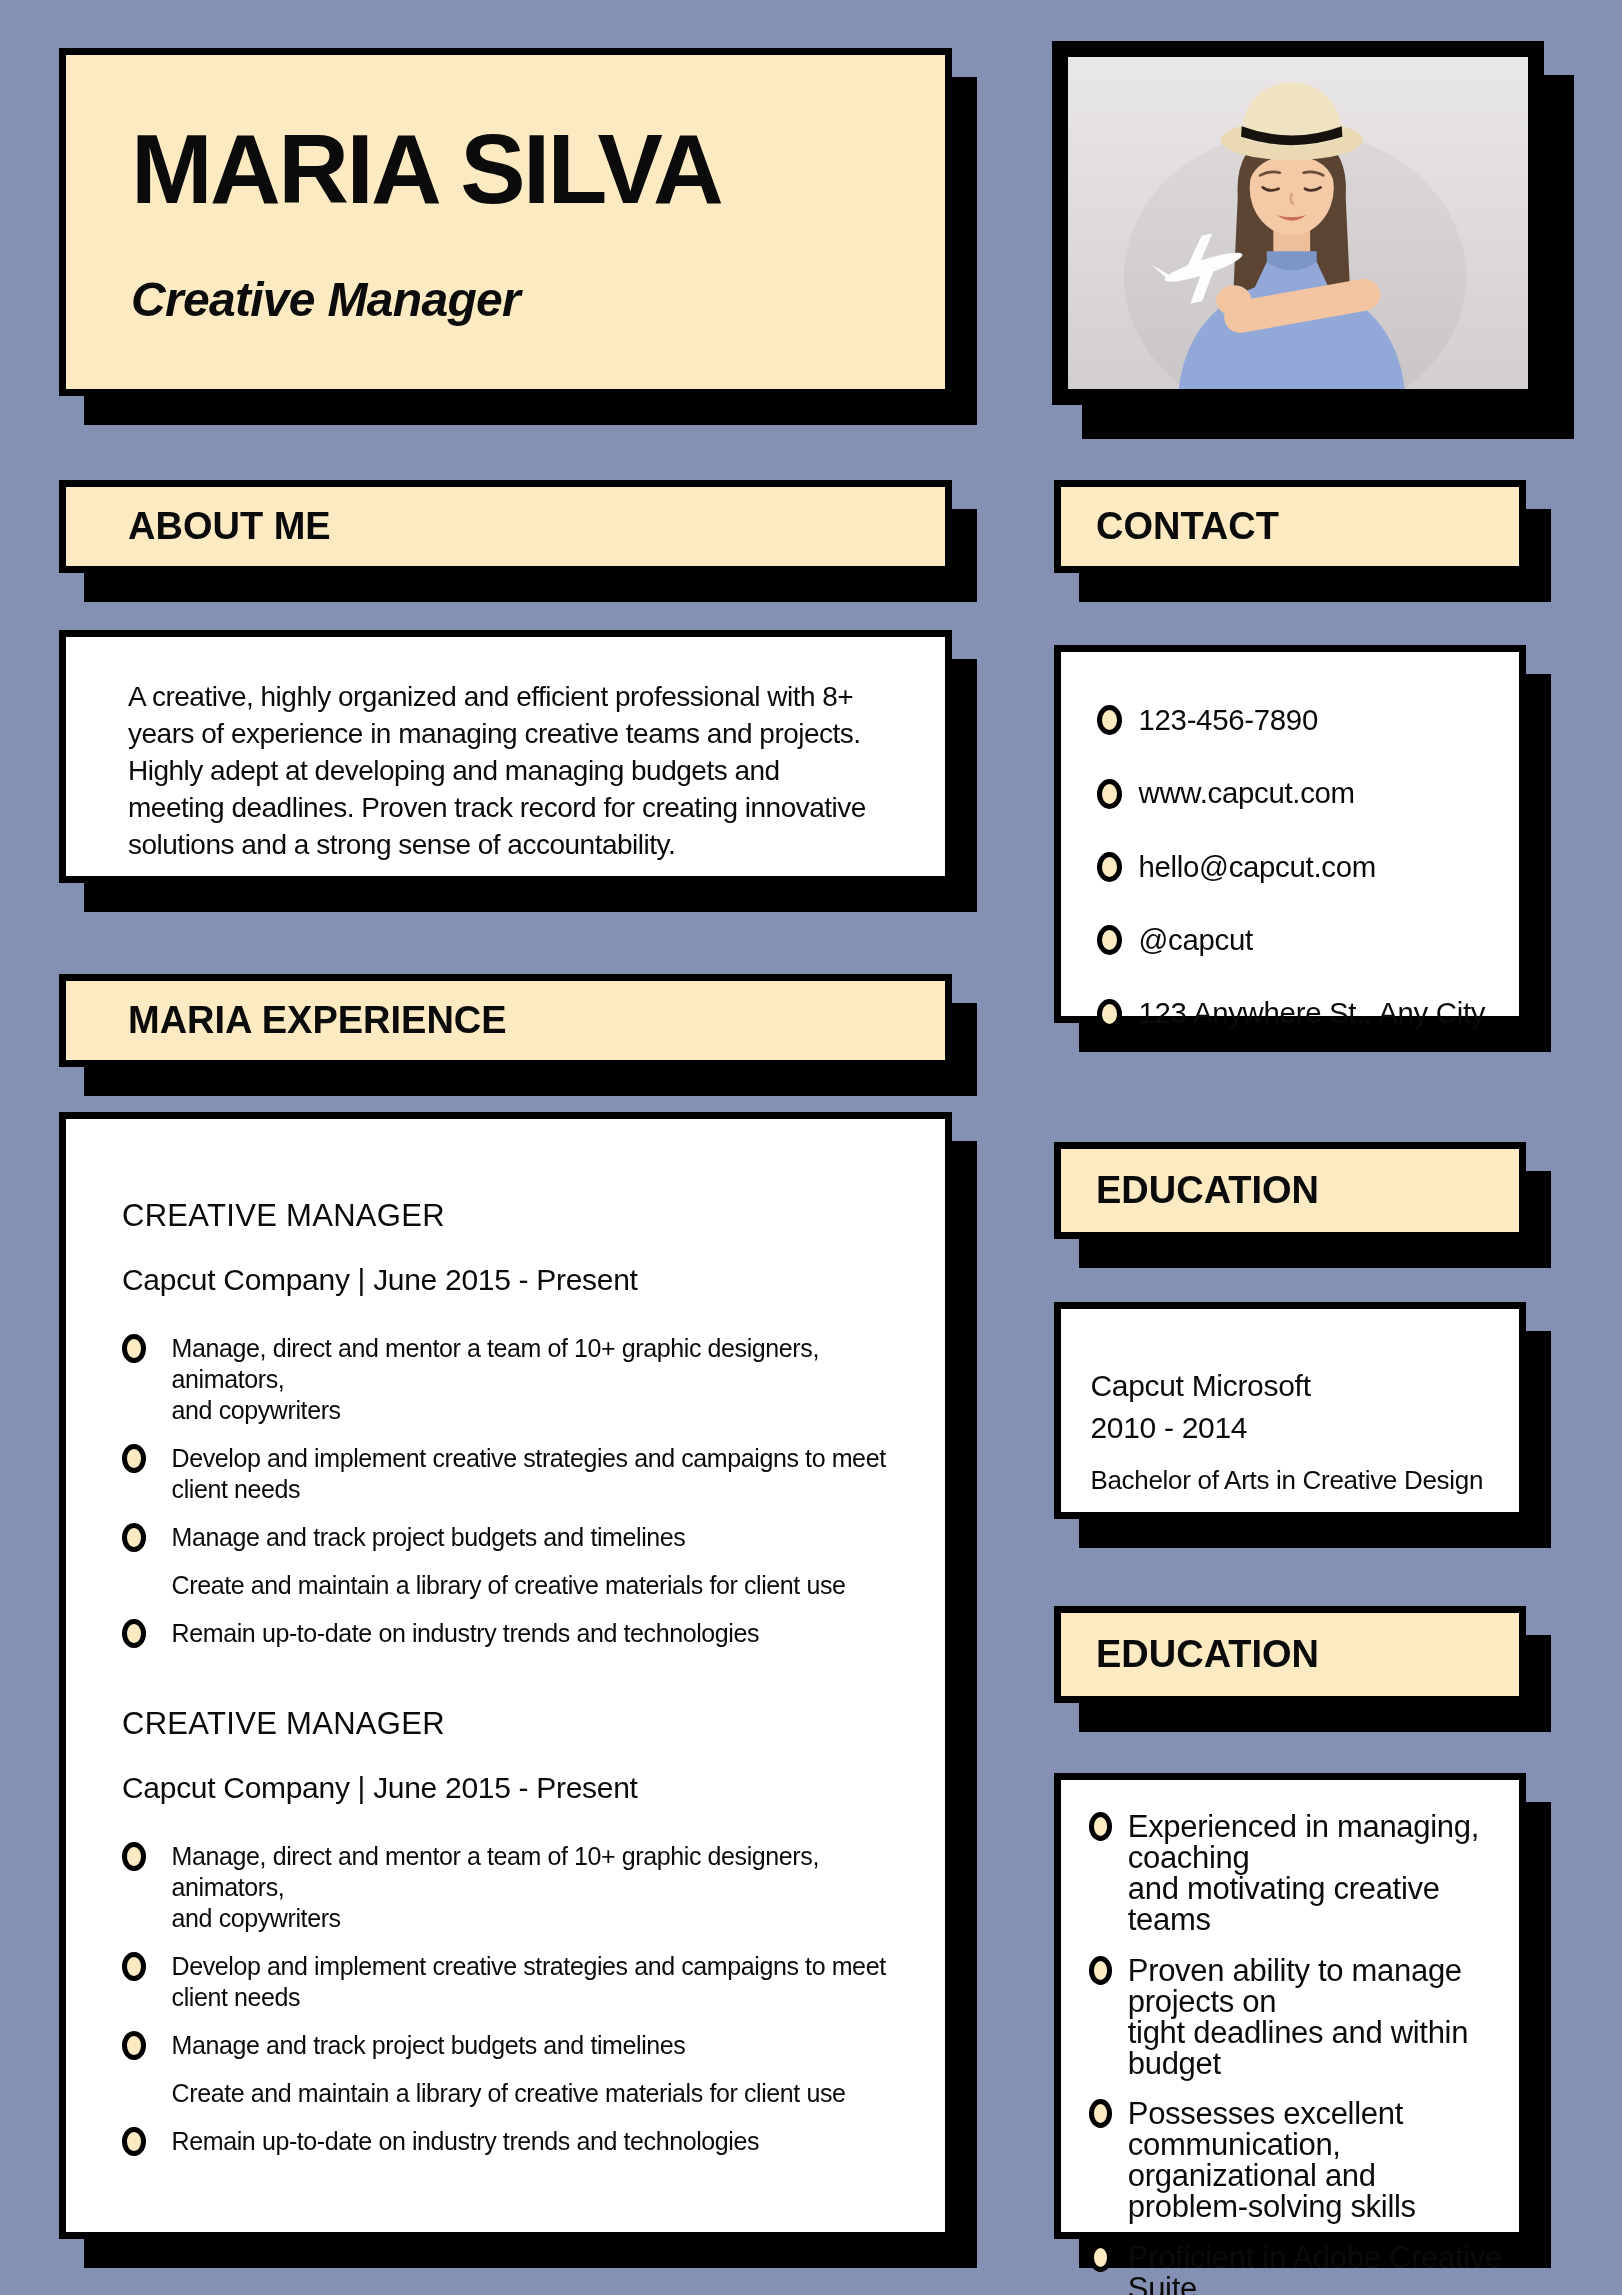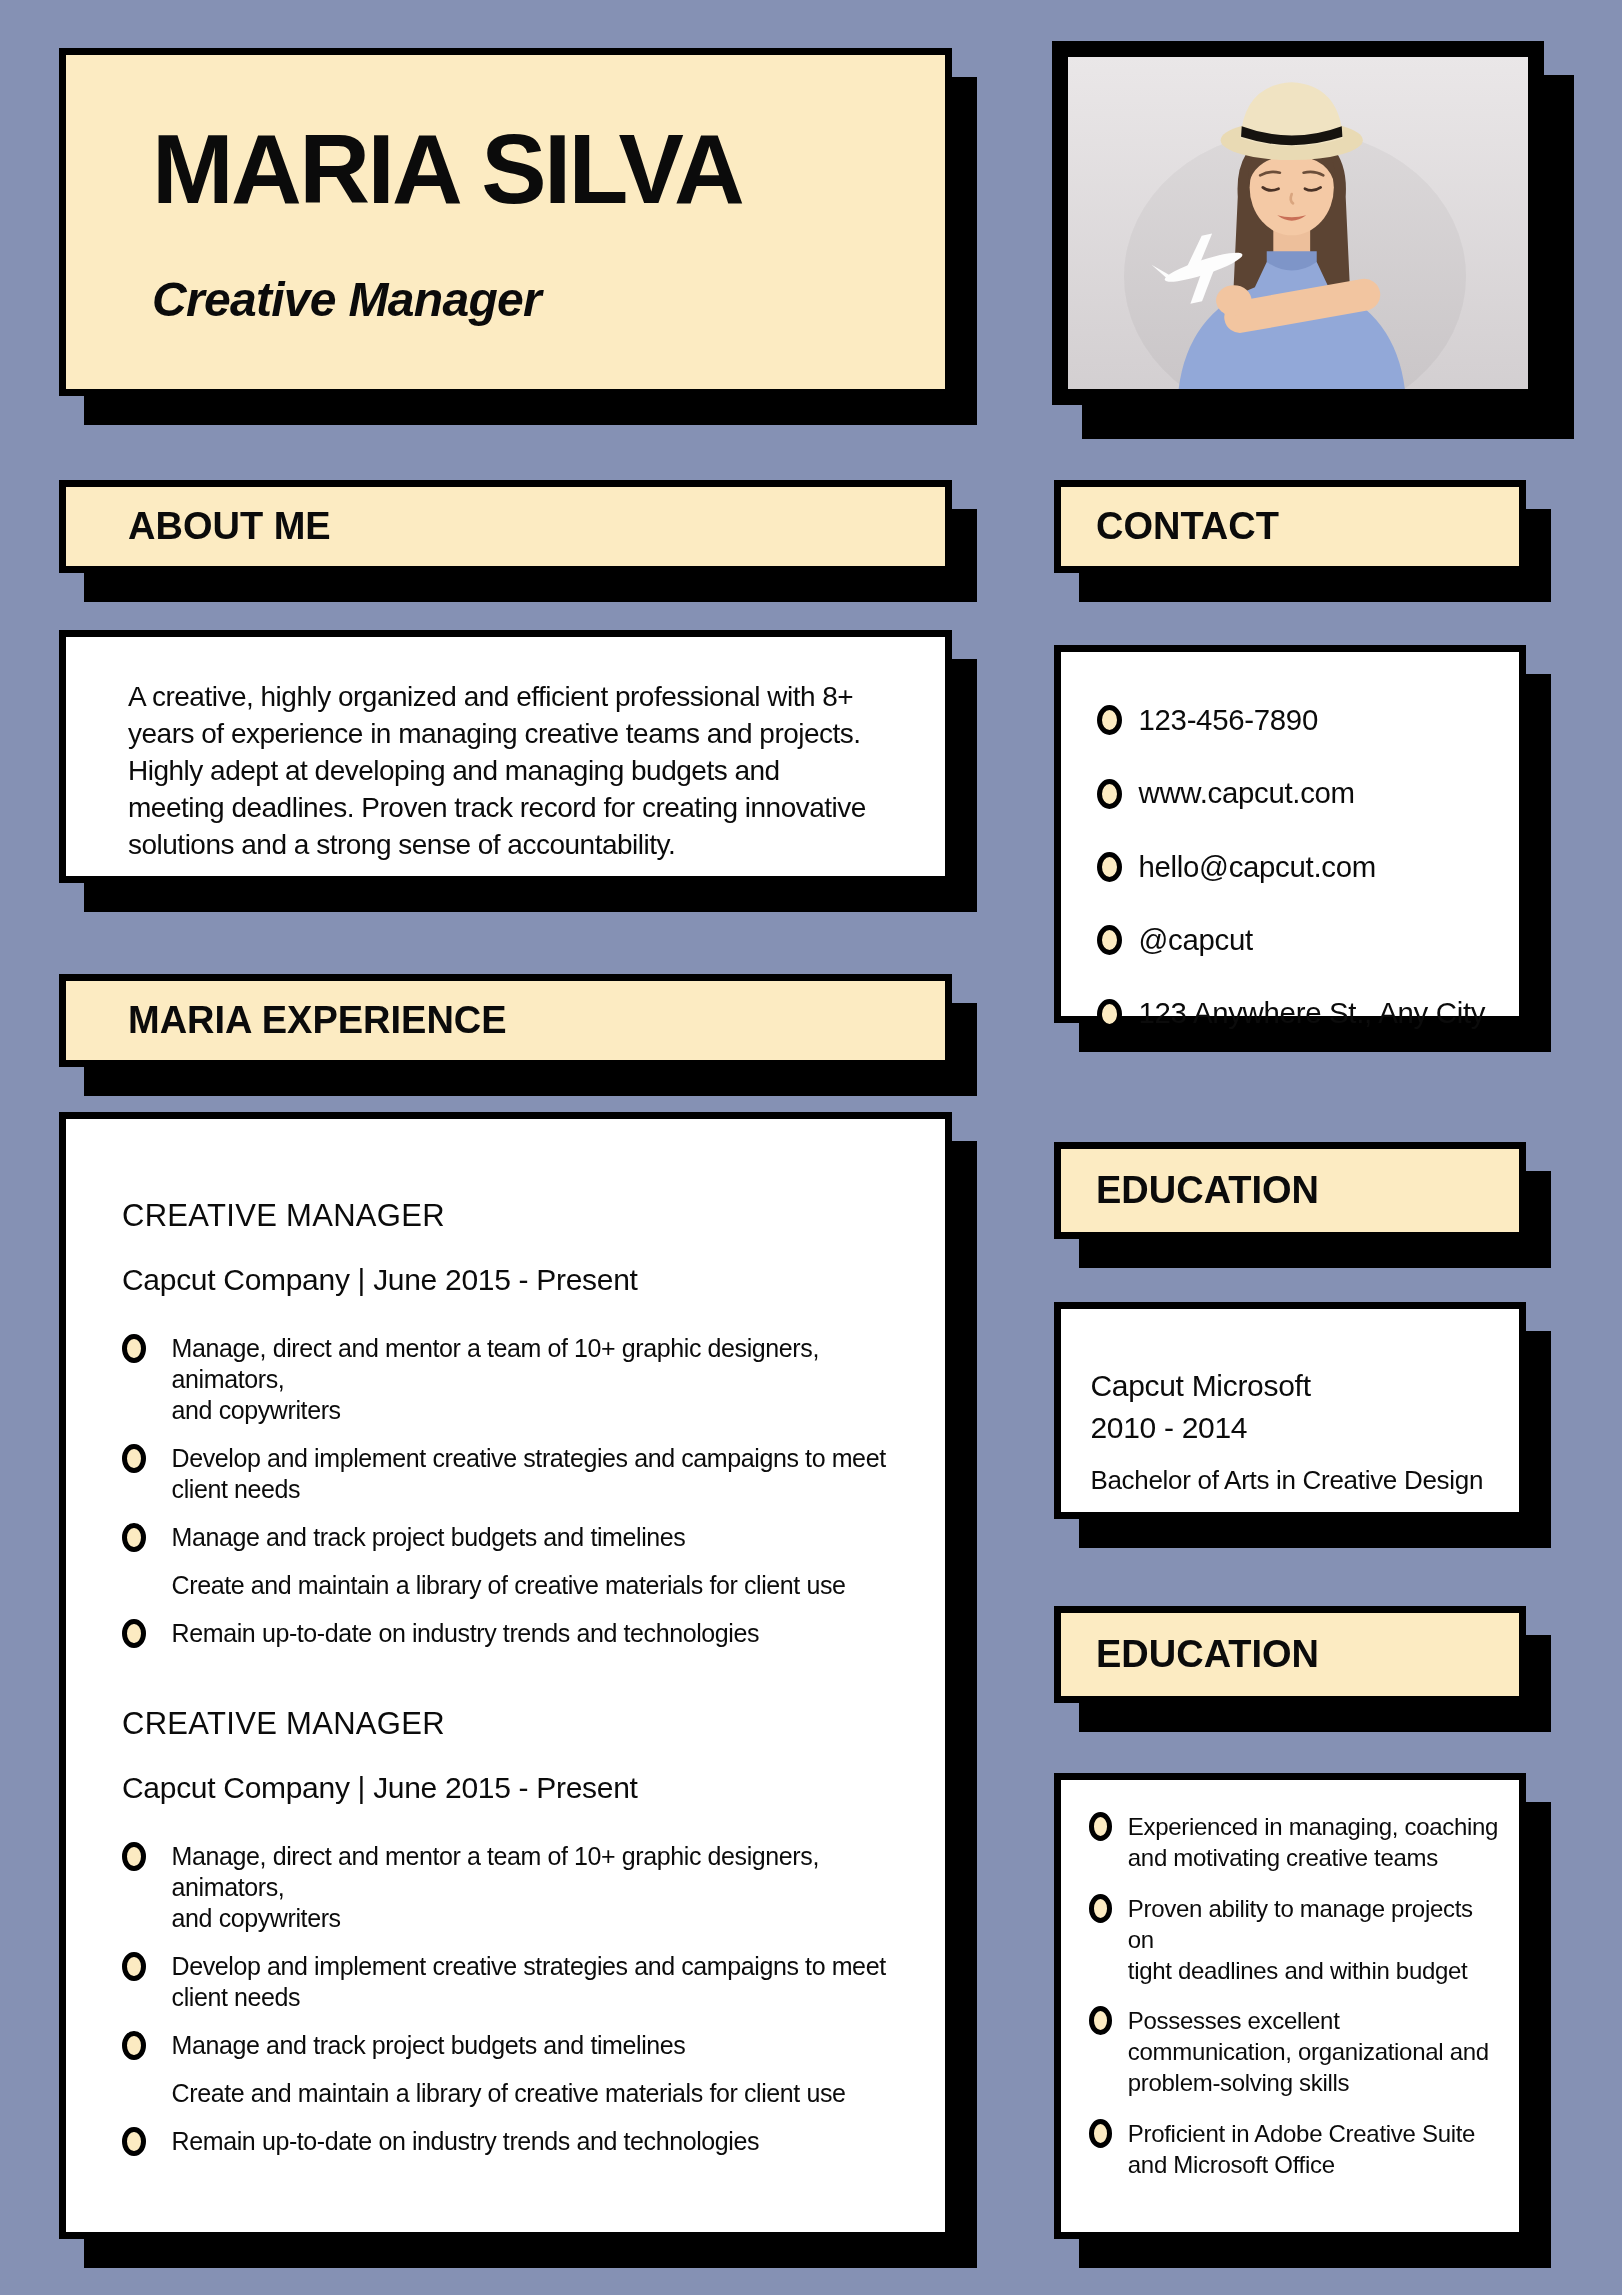--- a/index.html
+++ b/index.html
@@ -16,21 +16,21 @@
     box-shadow:25px 29px 0 0 #000;
   }
   .yellow{background:#FCEBC2;}
   .gray{background:#ffffff;}
   .bar{display:flex;align-items:center;}
   .bar h2{margin:0;font-size:38px;font-weight:bold;letter-spacing:0;}
   .pad-left-lg{padding-left:62px;}
   .pad-left-sm{padding-left:35px;}
 
   
-  .name-box{left:59px;top:48px;width:893px;height:348px;display:flex;flex-direction:column;justify-content:center;padding-left:86px;}
+  .name-box{left:59px;top:48px;width:893px;height:348px;display:flex;flex-direction:column;justify-content:center;padding-left:65px;}
   .name-box h1{margin:0;font-size:98px;font-weight:bold;letter-spacing:-2.6px;line-height:1;}
   .name-box .role{margin-top:58px;font-size:48px;font-weight:bold;font-style:italic;letter-spacing:-0.7px;line-height:1;}
 
   
   .photo-frame{
     position:absolute;left:1052px;top:41px;width:492px;height:364px;
     background:#000;padding:15.7px;box-shadow:30px 34px 0 0 #000;
   }
   .photo-frame svg{display:block;width:100%;height:100%;}
 
@@ -67,21 +67,21 @@
   .job2{margin-top:58px;}
 
   
   .edu-box{left:1054px;top:1302px;width:472px;height:217px;padding:56px 19.6px 0 29.4px;}
   .edu-school{font-size:30px;line-height:42px;letter-spacing:-0.3px;}
   .edu-degree{font-size:26px;letter-spacing:-0.3px;margin-top:16.4px;}
 
   
   .skills-box{left:1054px;top:1773px;width:472px;height:466px;padding:31px 15.7px 0 27.5px;}
   .slist{list-style:none;margin:0;padding:0;display:flex;flex-direction:column;gap:19.6px;}
-  .slist li{display:flex;align-items:flex-start;gap:15.7px;font-size:24px;line-height:31px;letter-spacing:-0.3px;}
+  .slist li{display:flex;align-items:flex-start;gap:15.7px;font-size:31px;line-height:31px;letter-spacing:-0.3px;}
   .slist .dot{width:23.6px;height:29px;margin-top:1.3px;}
   .slist .st{white-space:pre-line;}
 </style>
 </head>
 <body>
 
 <div class="panel yellow name-box">
   <h1>MARIA SILVA</h1>
   <div class="role">Creative Manager</div>
 </div>

